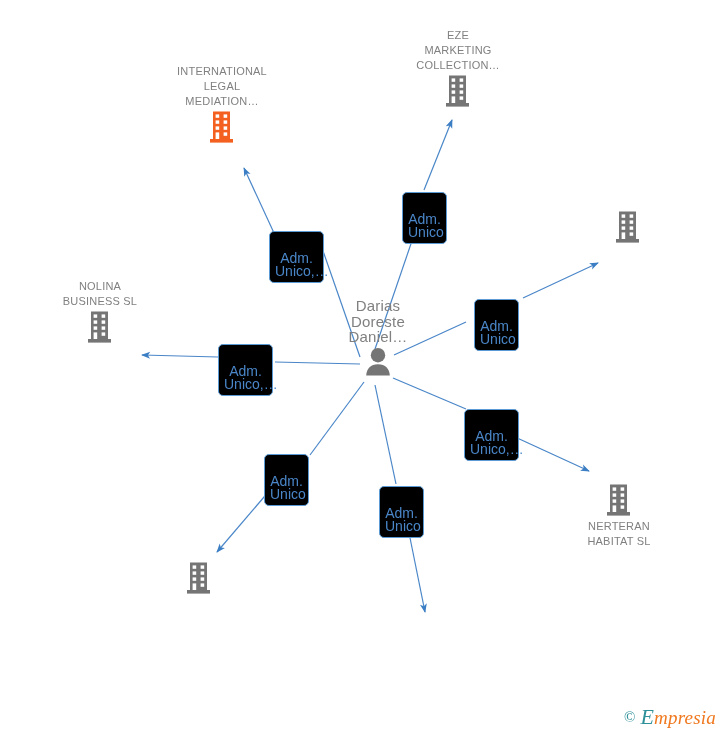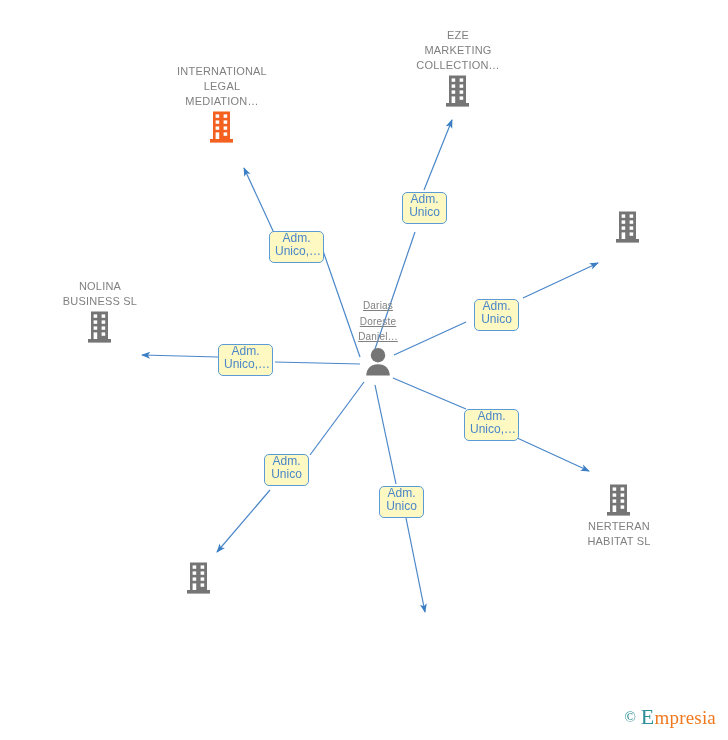--- a/index.html
+++ b/index.html
@@ -33,62 +33,62 @@
   }
   .node-label {
     font-size: 11px;
     line-height: 15px;
     color: #808080;
     letter-spacing: 0.2px;
     white-space: pre-line;
   }
   .node-label.center-label {
     color: #808080;
-    font-size: 10px;
+    font-size: 15px;
     line-height: 15.5px;
-    text-decoration: underline;
   }
   .node-icon {
     display: block;
     margin: 1px auto 0 auto;
     line-height: 0;
   }
   .node.label-below .node-icon {
     margin: 0 auto 2px auto;
   }
   .edge-label {
     position: absolute;
     box-sizing: border-box;
     border: 1px solid #5b9bd5;
     border-radius: 5px;
-    background: #fef9c3;
+    background: #000000;
     color: #4a86c8;
-    font-size: 12px;
+    font-size: 14px;
     line-height: 13px;
     text-align: center;
-    padding: 0 5px 4px 5px;
+    padding: 20px 5px 4px 5px;
     white-space: pre-line;
     z-index: 8;
   }
   #watermark {
     position: absolute;
     right: 12px;
     bottom: 10px;
     display: flex;
     align-items: center;
     gap: 5px;
     z-index: 10;
   }
   .wm-c {
     color: #2e9099;
     font-size: 15px;
     font-family: "Liberation Serif", serif;
   }
   .wm-name {
     font-family: "Liberation Serif", serif;
+    font-style: italic;
     font-size: 19px;
     color: #f0781e;
     letter-spacing: 0.2px;
   }
   .wm-name .wm-cap {
     color: #2e9099;
     font-size: 22px;
   }
 </style>
 </head>

